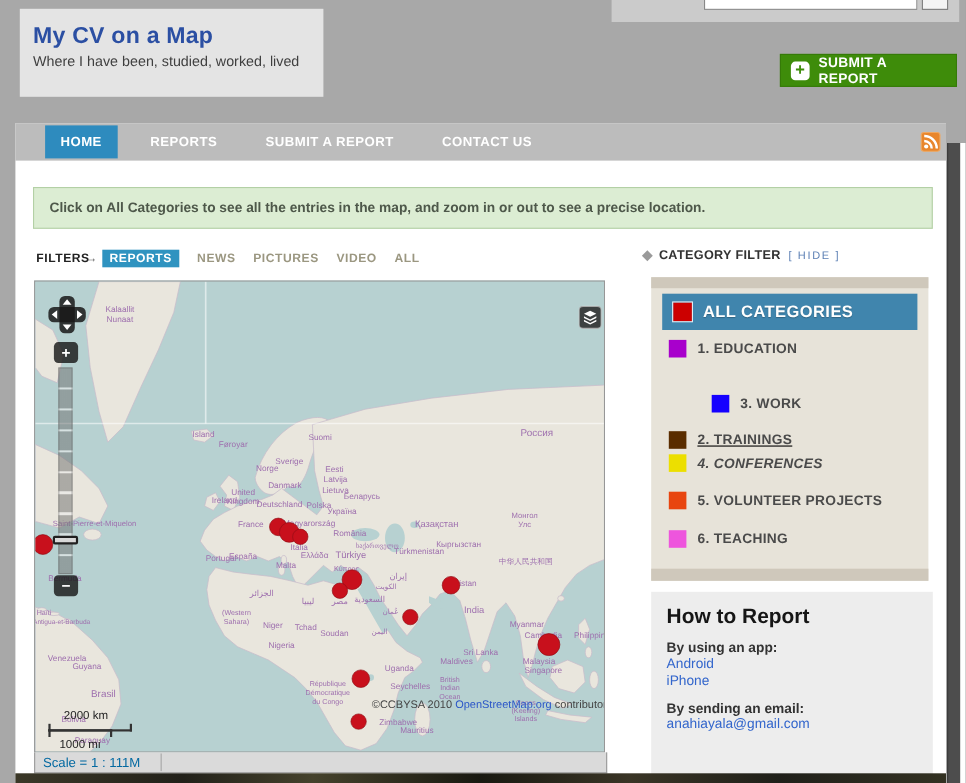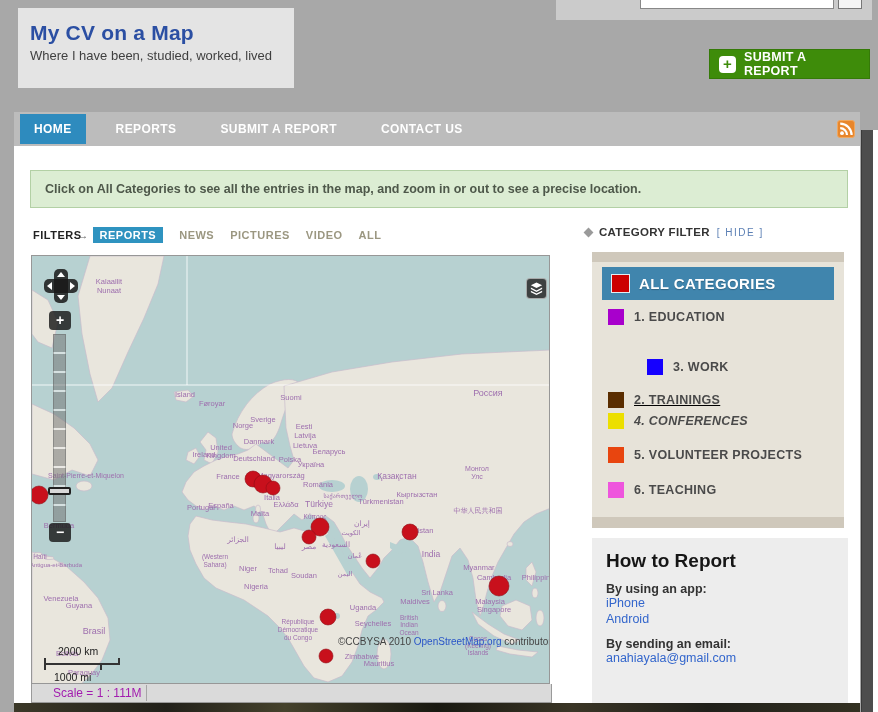--- a/index.html
+++ b/index.html
@@ -18,21 +18,21 @@
 
   .submit-btn{position:absolute;left:709px;top:49px;width:161px;height:30px;background:#3e8c0a;border:1px solid #357a08;color:#fff;font-weight:bold;font-size:12.5px;letter-spacing:.3px;display:flex;align-items:center;gap:8px;padding:0 9px;cursor:pointer;font-family:"Liberation Sans",sans-serif;}
   .plus-box{width:17px;height:17px;background:#fff;border-radius:4px;color:#3e8c0a;font-weight:bold;font-size:15px;line-height:16px;text-align:center;flex:0 0 auto;}
 
   
   .page-col{position:absolute;left:14px;top:112px;width:846px;height:600px;background:#fff;}
 
   .nav{position:absolute;left:0;top:0;width:846px;height:34px;background:#bcbcbc;display:flex;align-items:center;padding-left:6px;}
   .nav-items{display:flex;align-items:center;gap:16px;}
   .nav-item{padding:8px 14px;color:#fff;font-weight:bold;font-size:12px;letter-spacing:.4px;cursor:pointer;}
-  .nav-item.active{background:#2e8bbe;}
+  .nav-item.active{background:#2e8bbe;margin-left:21px;}
   .rss{position:absolute;right:5px;top:8px;width:18px;height:18px;background:#e8862c;border-radius:3px;border:1px solid #f0a75e;}
 
   .notice{position:absolute;left:16px;top:58px;width:818px;height:38px;background:#dcedd3;border:1px solid #b3d0a5;color:#4e584a;font-weight:bold;font-size:12.5px;display:flex;align-items:center;padding:0 14px;}
 
   .filters{position:absolute;left:19px;top:114px;height:18px;display:flex;align-items:center;gap:4px;}
   .filters-label{font-size:11px;font-weight:bold;color:#222;letter-spacing:.5px;}
   .filters-arrow{color:#666;font-size:11px;margin-left:-8px;}
   .filter-opt{font-size:11px;font-weight:bold;color:#9b9781;letter-spacing:.5px;cursor:pointer;}
   .filter-opt.active{background:#2f93c0;color:#fff;padding:2px 7px;}
 
@@ -54,21 +54,21 @@
   .zhandle{position:absolute;left:16px;top:231px;width:23px;height:8px;background:#d8d8d8;border:2px solid #202020;border-radius:2px;cursor:pointer;}
   .layers{position:absolute;left:494px;top:22px;width:21px;height:21px;background:rgba(40,40,40,.85);border:1px solid rgba(255,255,255,.55);border-radius:4px;padding:2px;cursor:pointer;}
   .mapscale{position:absolute;left:12px;top:389px;width:96px;height:38px;font-size:10.5px;color:#222;text-decoration:underline;}
   .km-label{position:absolute;left:14px;top:0;}
   .km-rule{position:absolute;left:0;top:13px;width:76px;height:7px;border-left:2px solid #333;border-right:2px solid #333;border-bottom:2px solid #333;}
   .mi-rule{position:absolute;left:0;top:18px;width:58px;height:7px;border-left:2px solid #333;border-right:2px solid #333;border-top:2px solid #333;}
   .mi-label{position:absolute;left:10px;top:26px;}
   .attrib{position:absolute;left:306px;top:380px;font-size:10px;color:#444;white-space:nowrap;}
   .attrib .osm{color:#2a55c8;cursor:pointer;}
 
-  .status{position:absolute;left:17px;top:572px;width:521px;height:19px;background:#dadada;border:1px solid #9a9a9a;border-top:none;font-size:12px;color:#a21caf;line-height:18px;padding-left:21px;}
+  .status{position:absolute;left:17px;top:572px;width:521px;height:19px;background:#dadada;border:1px solid #9a9a9a;border-top:none;font-size:12px;color:#0369a1;line-height:18px;padding-left:7px;}
   .status-divider{position:absolute;left:114px;top:1px;bottom:1px;width:0;border-left:1px solid #a6a6a6;}
 
   
   .cat-header{position:absolute;left:571px;top:112px;height:16px;display:flex;align-items:center;gap:7px;}
   .diamond{width:7px;height:7px;background:#9a9a9a;transform:rotate(45deg);flex:0 0 auto;}
   .cat-title{font-size:11.5px;font-weight:bold;color:#333;letter-spacing:.3px;}
   .hide-link{font-size:10px;color:#5b7fb4;letter-spacing:1.5px;cursor:pointer;}
 
   .cat-panel{position:absolute;left:578px;top:140px;width:252px;height:276px;background:#e7e3d9;}
   .strip-top{position:absolute;left:0;top:0;width:100%;height:10px;background:#cfc8bb;}
@@ -385,22 +385,22 @@
             <span class="swatch" style="background: rgb(238, 85, 221);"></span>
             <span class="cat-label">6. TEACHING</span>
           </div>
         </div>
       <div class="strip-bottom"></div>
     </div>
 
     <div class="howto">
       <div class="howto-title">How to Report</div>
       <div class="ht-head" style="margin-top:2px;">By using an app:</div>
+      <div class="ht-link">Android</div>
       <div class="ht-link">iPhone</div>
-      <div class="ht-link">Android</div>
       <div class="ht-head">By sending an email:</div>
       <div class="ht-link">anahiayala@gmail.com</div>
 
     </div>
 
     <div class="photo-strip"></div>
   </div>
 
   <div class="scrollbar"></div>
   <div class="right-gutter"></div>

